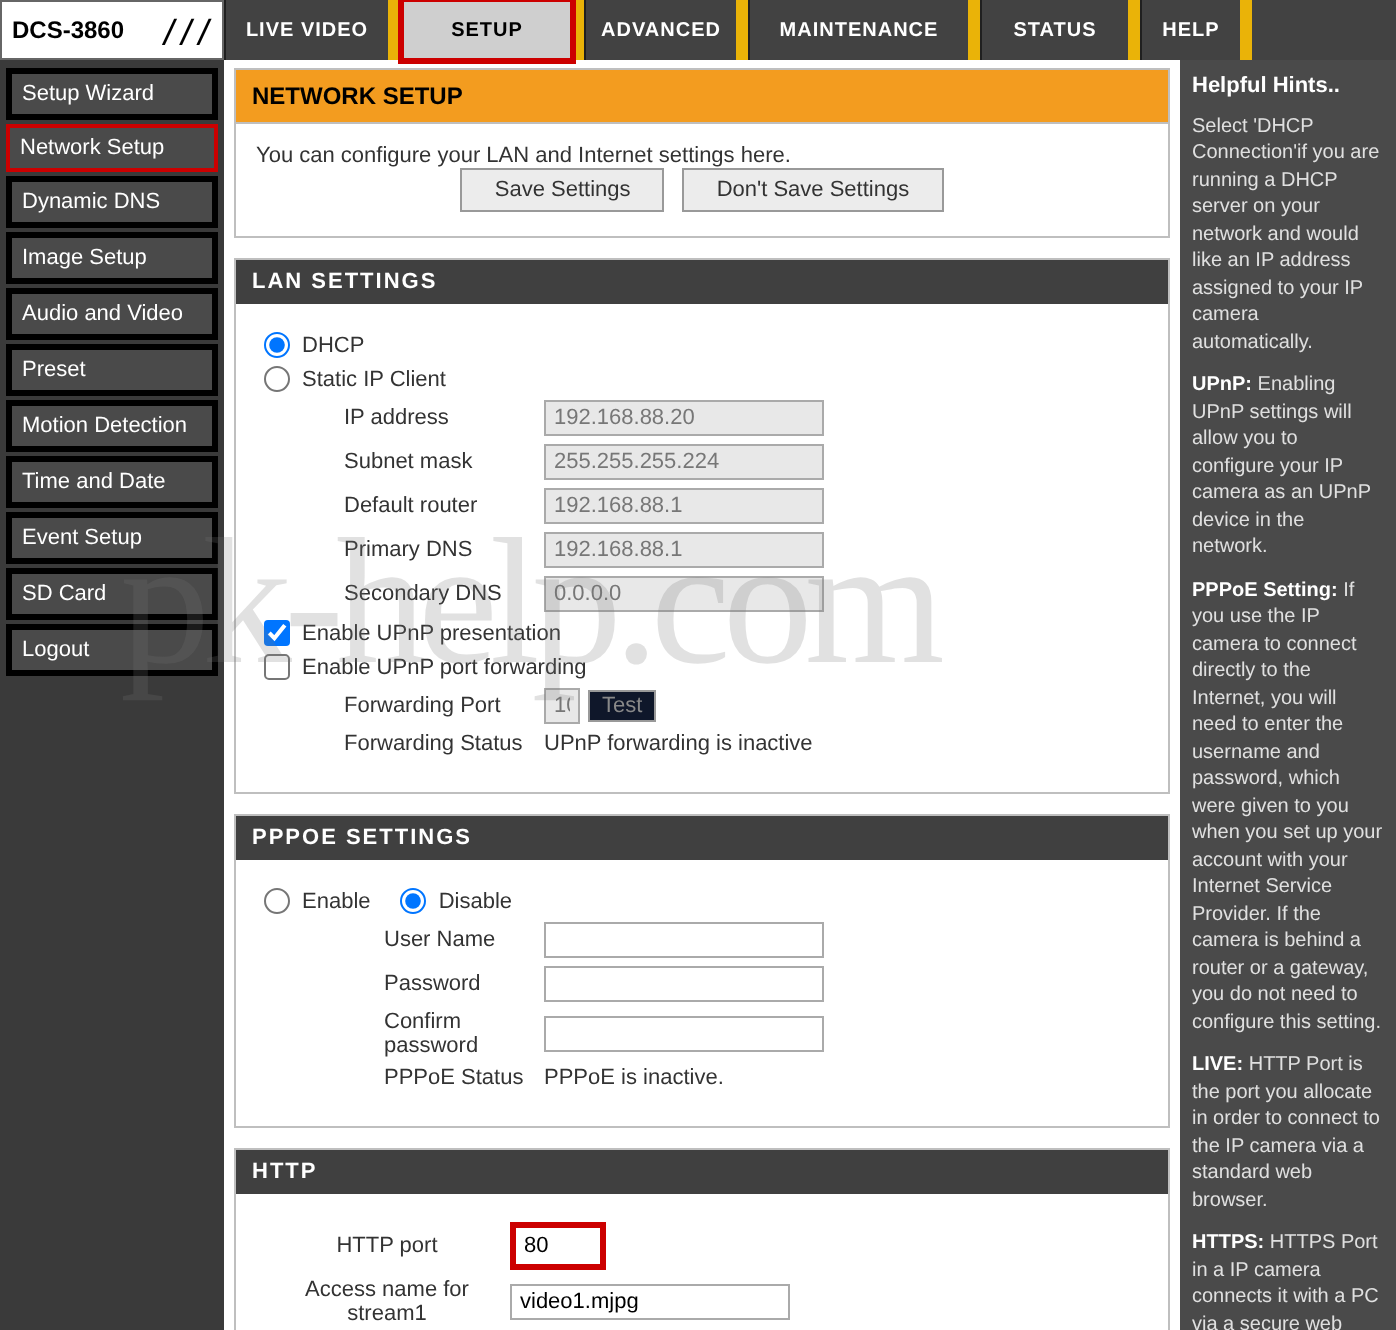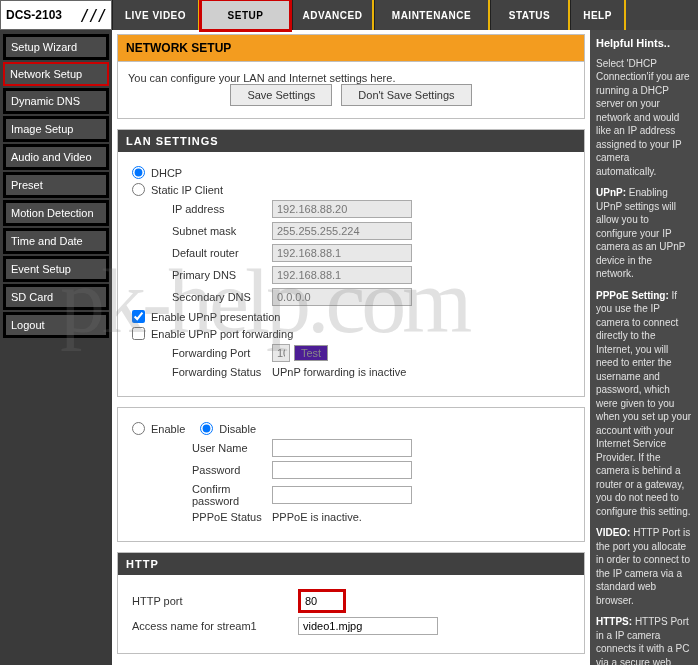--- a/index.html
+++ b/index.html
@@ -4,21 +4,21 @@
 <style>
   * { box-sizing: border-box; margin: 0; padding: 0; }
   body { font-family: Arial, Helvetica, sans-serif; font-size: 11px; background: #fff; width: 698px; }
 
   
   .topbar { display: flex; height: 30px; background: #424242; }
   .model { width: 112px; background: #fff; border: 1px solid #666; display: flex; align-items: center; padding: 0 5px; }
   .model-text { font-size: 12px; font-weight: bold; color: #000; }
   .model-slashes { font-family: monospace; font-size: 16px; color: #000; margin-left: auto; letter-spacing: -1px; }
   .top-tabs { display: flex; flex: 1; }
-  .top-tab { flex: none; padding: 0 8px; border-left: 1px solid #202020; border-right: 2px solid #eab308; color: #fff; font-size: 10px; font-weight: bold; letter-spacing: 0.5px; display: flex; align-items: center; justify-content: center; text-align: center; }
+  .top-tab { flex: none; padding: 0 8px; border-left: 1px solid #202020; border-right: 6px solid #eab308; color: #fff; font-size: 10px; font-weight: bold; letter-spacing: 0.5px; display: flex; align-items: center; justify-content: center; text-align: center; }
   .top-tab.live { width: 88px; }
   .top-tab.setup { width: 92px; background: #cfcfcf; color: #000; }
   .top-tab.adv { width: 82px; }
   .top-tab.maint { width: 116px; }
   .top-tab.stat { width: 80px; }
   .top-tab.help { width: 56px; }
   .top-tab.highlight { position: relative; }
   .top-tab.highlight::after { content:""; position:absolute; left:-2px; top:-2px; right:-2px; bottom:-2px; border:3px solid #c00; pointer-events:none; }
 
   .layout { display: flex; }
@@ -36,28 +36,28 @@
   .btn { display: inline-block; background: #ececec; border: 1px solid #999; padding: 4px 16px; font-size: 11px; margin: 0 3px; cursor: pointer; }
 
   .section { border: 1px solid #bfbfbf; margin-top: 10px; }
   .sec-title { background: #404040; color: #fff; font-size: 11px; font-weight: bold; letter-spacing: 1px; padding: 5px 8px; }
   .sec-body { padding: 10px 14px 14px; color: #333; }
 
   .radio-row { margin: 4px 0; display: flex; align-items: center; gap: 6px; }
   .radio-row input[type=radio], .ck-row input[type=checkbox] { margin: 0; }
   .field { display: flex; align-items: center; margin: 4px 0; }
   .field-label { width: 140px; text-align: left; padding-left: 40px; }
-  .field-label2 { width: 166px; text-align: left; }
+  .field-label2 { width: 123px; text-align: center; }
   .field input[type=text], .field input[type=password] {
     width: 140px; height: 18px; font-size: 11px;
     border: 1px solid #aaa; background: #fff; padding: 1px 4px;
   }
   .field input[disabled] { background: #e8e8e8; color: #777; }
   .ck-row { display: flex; align-items: center; gap: 6px; margin: 4px 0; }
-  .test-btn { background: #4c1d95; border: 1px solid #999; padding: 1px 6px; font-size: 11px; margin-left: 4px; color: #888; }
+  .test-btn { background: #0f172a; border: 1px solid #999; padding: 1px 6px; font-size: 11px; margin-left: 4px; color: #888; }
   .status-text { padding-left: 0; color: #333; }
 
   .highlight-box { border: 3px solid #c00; display: inline-block; }
   .highlight-box input { border: none !important; height: 18px; }
 
   
   .hints { width: 108px; background: #4a4a4a; color: #e0e0e0; font-size: 10px; padding: 6px 6px 10px; line-height: 1.35; }
   .hints h4 { font-size: 11px; margin-bottom: 6px; color: #fff; }
   .hints p { margin-bottom: 8px; }
   .hints b { color: #fff; }
@@ -66,21 +66,21 @@
   .watermark { position: absolute; left: 60px; top: 250px; font-size: 90px; color: rgba(120,120,120,0.22); font-family: Georgia, serif; pointer-events: none; letter-spacing: -4px; font-weight: 400; white-space: nowrap; }
   .wrap { position: relative; width: 698px; }
 </style>
 </head>
 <body>
 
 <div class="wrap">
 
   <div class="topbar">
     <div class="model">
-      <span class="model-text">DCS-2103</span>
+      <span class="model-text">DCS-3860</span>
       <span class="model-slashes">///</span>
     </div>
     <div class="top-tabs">
       <div class="top-tab live">LIVE VIDEO</div>
       <div class="top-tab setup highlight">SETUP</div>
       <div class="top-tab adv">ADVANCED</div>
       <div class="top-tab maint">MAINTENANCE</div>
       <div class="top-tab stat">STATUS</div>
       <div class="top-tab help">HELP</div>
     </div>
@@ -157,20 +157,21 @@
             <span class="test-btn">Test</span>
           </div>
           <div class="field">
               <span class="field-label">Forwarding Status</span>
             <span class="status-text">UPnP forwarding is inactive</span>
           </div>
         </div>
       </div>
 
       <div class="section">
+        <div class="sec-title">PPPOE SETTINGS</div>
         <div class="sec-body">
           <div class="radio-row">
             <input type="radio" name="pppoe" style="">
             <span>Enable</span>
             &nbsp;
             <input type="radio" name="pppoe" checked="" style="">
             <span>Disable</span>
           </div>
           <div class="field">
               <span class="field-label" style="padding-left:60px">User Name</span>
@@ -208,20 +209,20 @@
         </div>
       </div>
 
     </div>
 
     <div class="hints">
       <h4>Helpful Hints..</h4>
       <p>Select 'DHCP Connection'if you are running a DHCP server on your network and would like an IP address assigned to your IP camera automatically.</p>
       <p><b>UPnP:</b><span> Enabling UPnP settings will allow you to configure your IP camera as an UPnP device in the network.</span></p>
       <p><b>PPPoE Setting:</b><span> If you use the IP camera to connect directly to the Internet, you will need to enter the username and password, which were given to you when you set up your account with your Internet Service Provider. If the camera is behind a router or a gateway, you do not need to configure this setting.</span></p>
-      <p><b>VIDEO:</b><span> HTTP Port is the port you allocate in order to connect to the IP camera via a standard web browser.</span></p>
+      <p><b>LIVE:</b><span> HTTP Port is the port you allocate in order to connect to the IP camera via a standard web browser.</span></p>
       <p><b>HTTPS:</b><span> HTTPS Port in a IP camera connects it with a PC via a secure web browser.</span></p>
 
     </div>
   </div>
 
   <div class="watermark">pk-help.com</div>
 </div>
 
 </body></html>

